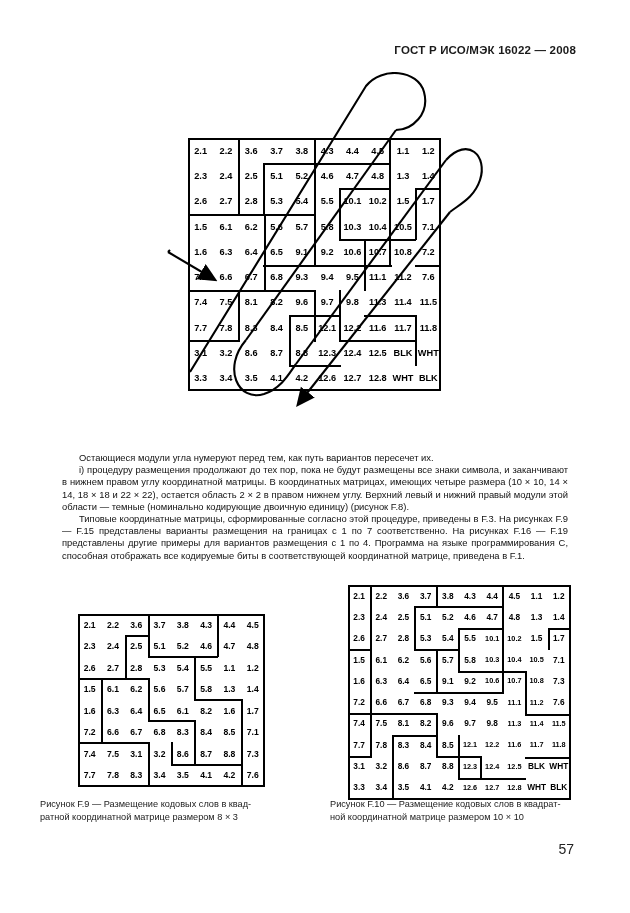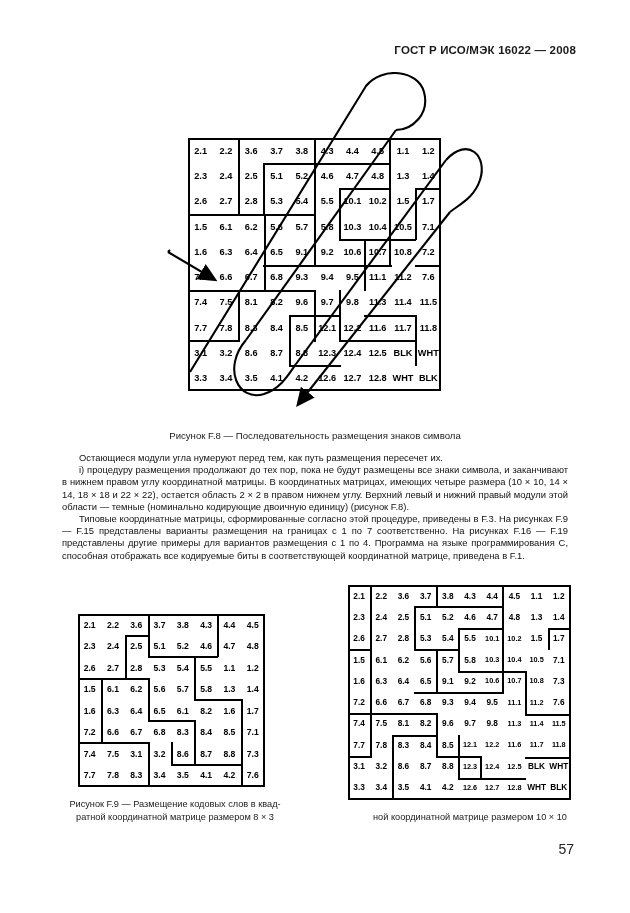--- a/index.html
+++ b/index.html
@@ -87,21 +87,21 @@
   #matrix-8 td{ width:23.3px; height:21.5px; font-size:8.6px; }
 
   #matrix-10{ left:3px; top:5px; }
   #matrix-10 td{ width:22.2px; height:21.3px; font-size:8.3px; }
   #matrix-10 td.wide{ font-size:7.3px; }
 
   .cap-sub{
     position:absolute;
     font-size:9.2px;
     line-height:12.5px;
-    text-align:center;
+    text-align:left;
   }
   .cap-f9{ left:40px; top:798px; width:270px; }
   .cap-f10{ left:330px; top:798px; width:280px; }
 
   .page-num{
     position:absolute;
     right:56px; bottom:56px;
     font-size:14px;
     color:#222;
   }
@@ -313,24 +313,23 @@
       <div class="ln" style="left:189px;top:268px;width:77px;height:2.2px;"></div>
       <div class="ln" style="left:265px;top:243px;width:2.2px;height:51px;"></div>
       <div class="ln" style="left:214px;top:243px;width:52px;height:2.2px;"></div>
       <div class="ln" style="left:214px;top:167px;width:2.2px;height:52px;"></div>
       <div class="ln" style="left:265px;top:193px;width:26px;height:2.2px;"></div>
       <div class="ln" style="left:265px;top:116px;width:26px;height:2.2px;"></div>
       <div class="ln" style="left:265px;top:116px;width:2.2px;height:52px;"></div>
     </div>
   </div>
 
-  <div class="cap-f8">Рисунок F.8 — Последовательность размещения знаков символа</div>
 
   <div class="body-text">
-    <p class="ind">Остающиеся модули угла нумеруют перед тем, как путь размещения пересечет их.</p>
+    <p class="ind">Остающиеся модули угла нумеруют перед тем, как путь вариантов пересечет их.</p>
     <p class="ind">i) процедуру размещения продолжают до тех пор, пока не будут размещены все знаки символа, и заканчивают в нижнем правом углу координатной матрицы. В координатных матрицах, имеющих четыре размера (10 × 10, 14 × 14, 18 × 18 и 22 × 22), остается область 2 × 2 в правом нижнем углу. Верхний левый и нижний правый модули этой области — темные (номинально кодирующие двоичную единицу) (рисунок F.8).</p>
     <p class="ind">Типовые координатные матрицы, сформированные согласно этой процедуре, приведены в F.3. На рисунках F.9 — F.15 представлены варианты размещения на границах с 1 по 7 соответственно. На рисунках F.16 — F.19 представлены другие примеры для вариантов размещения с 1 по 4. Программа на языке программирования С, способная отображать все кодируемые биты в соответствующей координатной матрице, приведена в F.1.</p>
   </div>
 
 
   <div class="fig9-wrap">
     <table class="matrix" id="matrix-8">
       <tbody>
           <tr>
             <td>2.1</td>
@@ -602,19 +601,19 @@
       <div class="ln" style="left:113px;top:198px;width:68px;height:2.2px;"></div>
       <div class="ln" style="left:180px;top:177px;width:46px;height:2.2px;"></div>
       <div class="ln" style="left:91px;top:176px;width:46px;height:2.2px;"></div>
       <div class="ln" style="left:135px;top:176px;width:2.2px;height:22px;"></div>
       <div class="ln" style="left:203px;top:48px;width:23px;height:2.2px;"></div>
       <div class="ln" style="left:203px;top:48px;width:2.2px;height:22px;"></div>
     </div>
   </div>
 
   <div class="cap-sub cap-f10">
-    <br>
+    <span>Рисунок F.10 — Размещение кодовых слов в квадрат-</span><br>
     <span>ной координатной матрице размером 10 × 10</span>
   </div>
 
   <div class="page-num">57</div>
 
 </div>
 
 </body></html>

